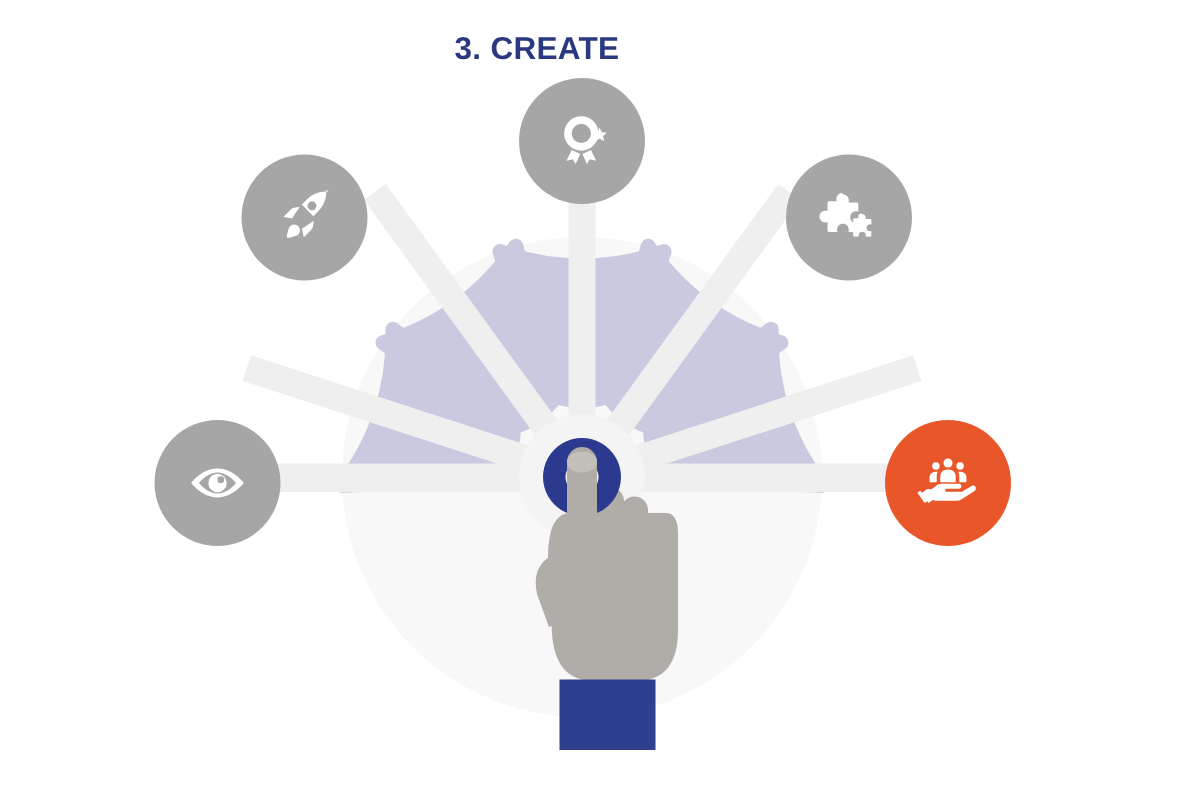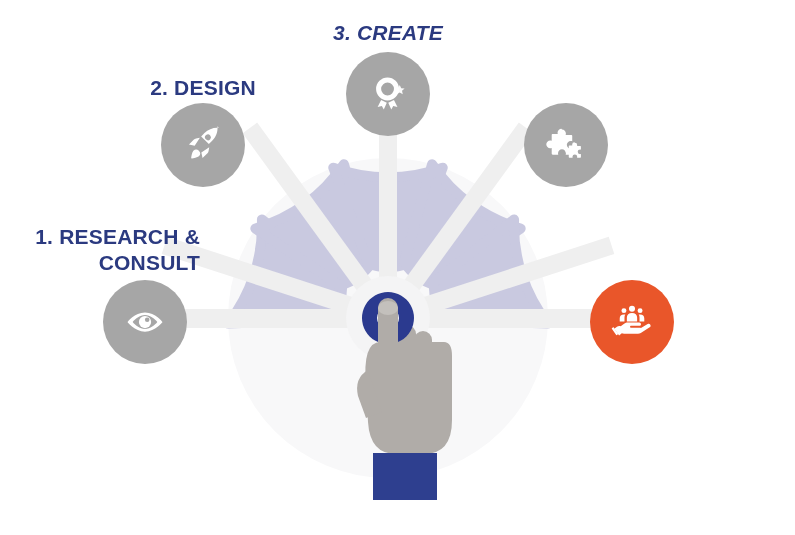--- a/index.html
+++ b/index.html
@@ -47,22 +47,21 @@
   .label-design {
     left: 118px;
     top: 75px;
     width: 170px;
     text-align: center;
   }
   .label-create {
     left: 303px;
     top: 20px;
     width: 170px;
-    text-align: center;
-    font-style: italic;
+    text-align: left;
   }
   .label-install {
     left: 481px;
     top: 74px;
     width: 170px;
     text-align: center;
   }
   .label-followup {
     left: 548px;
     top: 248px;
@@ -137,23 +136,20 @@
     <g>
       <path fill="#2b3a8f" fill-rule="evenodd" d="M 388 292 a 26 26 0 1 1 -0.01 0 Z M 388 307 a 11 11 0 1 0 0.01 0 Z"></path>
     </g>
 
     <path d="M 378 308 a 10 10 0 0 1 20 0 L 398 360 L 378 360 Z" fill="#b0aca8"></path>
     <ellipse cx="388" cy="308" rx="10" ry="7" fill="#c3c0bc"></ellipse>
 
     <rect x="373" y="453" width="64" height="47" fill="#2e3f8f"></rect>
   </svg>
 
-  <div class="step-label label-research">1. RESEARCH &amp;
-CONSULT</div>
-  <div class="step-label label-design">2. DESIGN</div>
   <div class="step-label label-create">3. CREATE</div>
 
   <div class="node" id="node-1" style="left: 103px; top: 280px; background: rgb(166, 166, 166);">
     <span>
       <svg width="42" height="42" viewBox="0 0 48 48" aria-hidden="true">
         <path fill="#ffffff" d="M24 13C12 13 4 24 4 24s8 11 20 11 20-11 20-11-8-11-20-11zm0 19c-6.1 0-11.4-4.6-14.1-8C12.6 20.6 17.9 16 24 16s11.4 4.6 14.1 8C35.4 27.4 30.1 32 24 32z"></path>
         <circle fill="#ffffff" cx="24" cy="24" r="7"></circle>
         <circle fill="#a6a6a6" cx="26.5" cy="21.5" r="2.6"></circle>
       </svg>
     </span>

